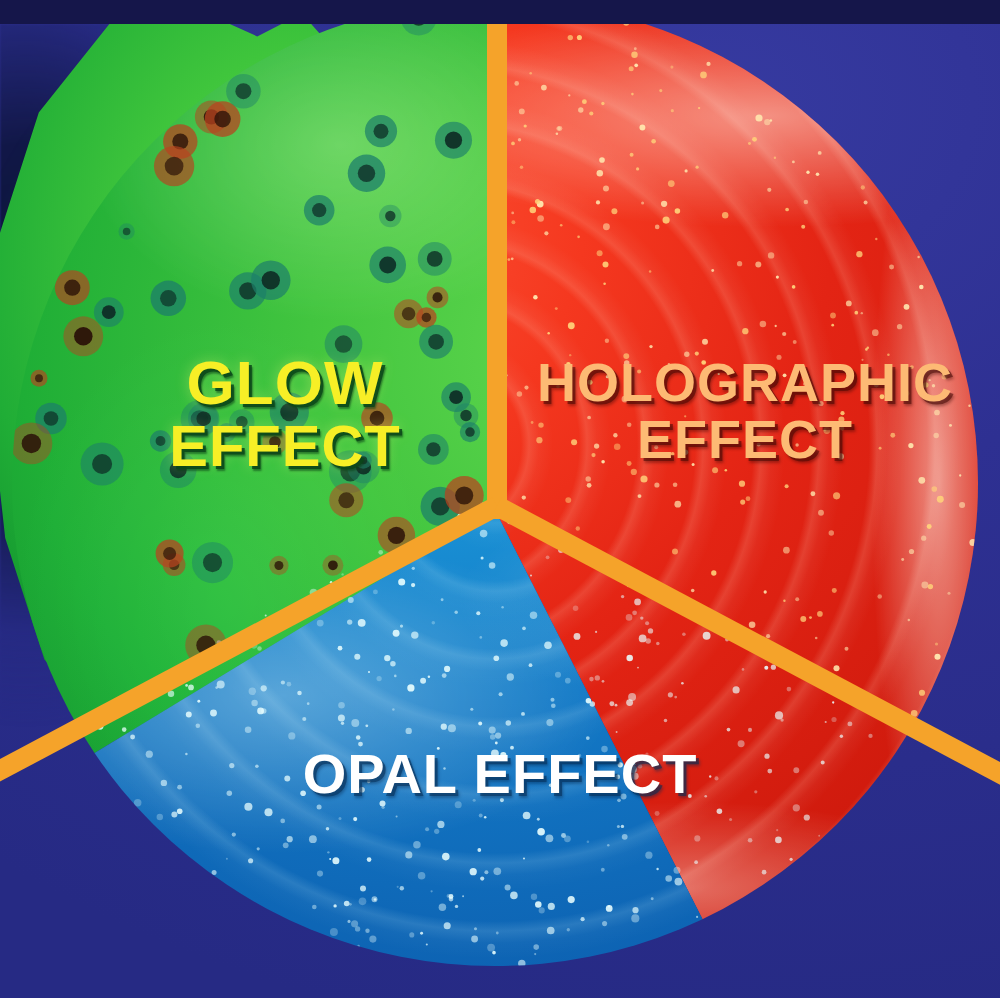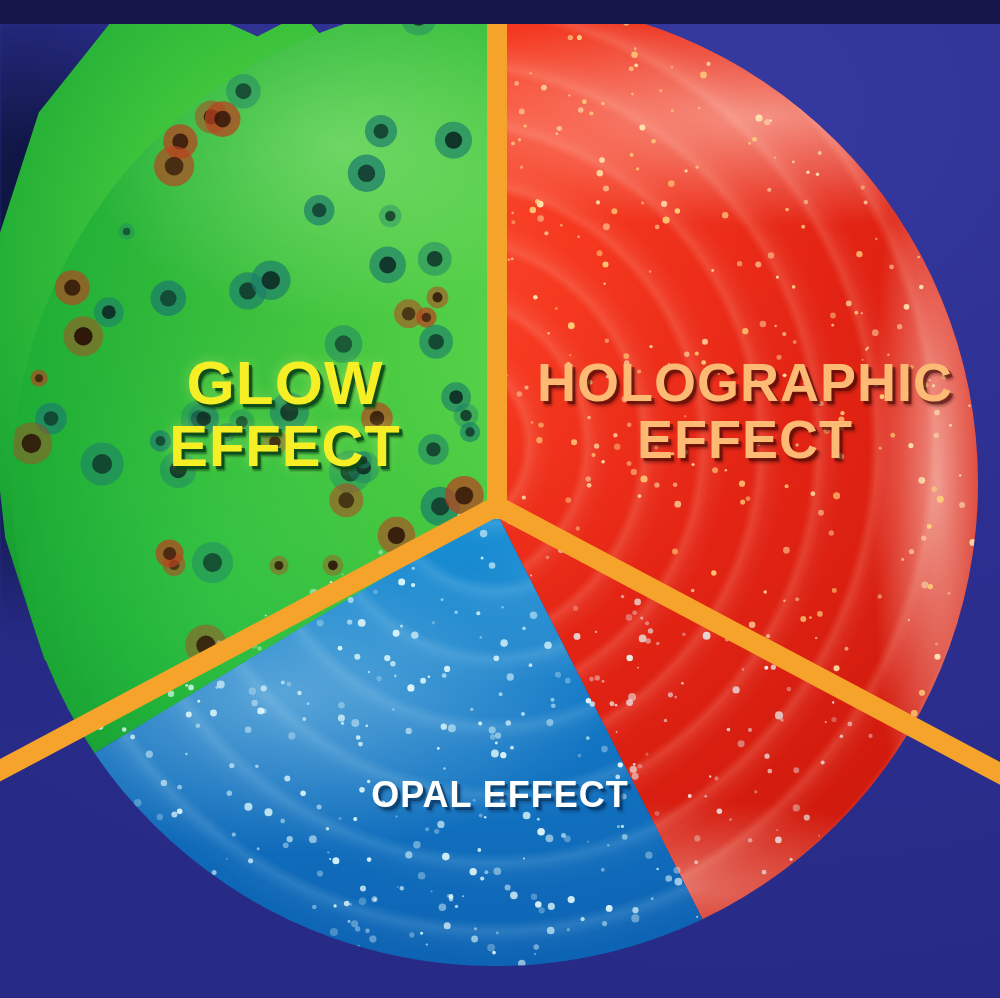--- a/index.html
+++ b/index.html
@@ -174,22 +174,22 @@
     left:520px;top:331px;width:450px;
     font-size:54px;
     color:#fdba74;
     text-shadow:
        3px 3px 0 rgba(70,10,5,.55),
        4px 5px 3px rgba(60,8,4,.40);
   }
   .label-holo .l2{display:block;font-size:54px;margin-top:2px;}
 
   .label-opal{
-    left:280px;top:753px;width:440px;
-    font-size:36px;
+    left:280px;top:721px;width:440px;
+    font-size:56px;
     color:#ffffff;
     text-shadow:
        3px 3px 0 rgba(6,45,85,.55),
        4px 5px 3px rgba(5,40,80,.40);
   }
 </style>
 </head>
 <body>
 
 <div id="stage">

